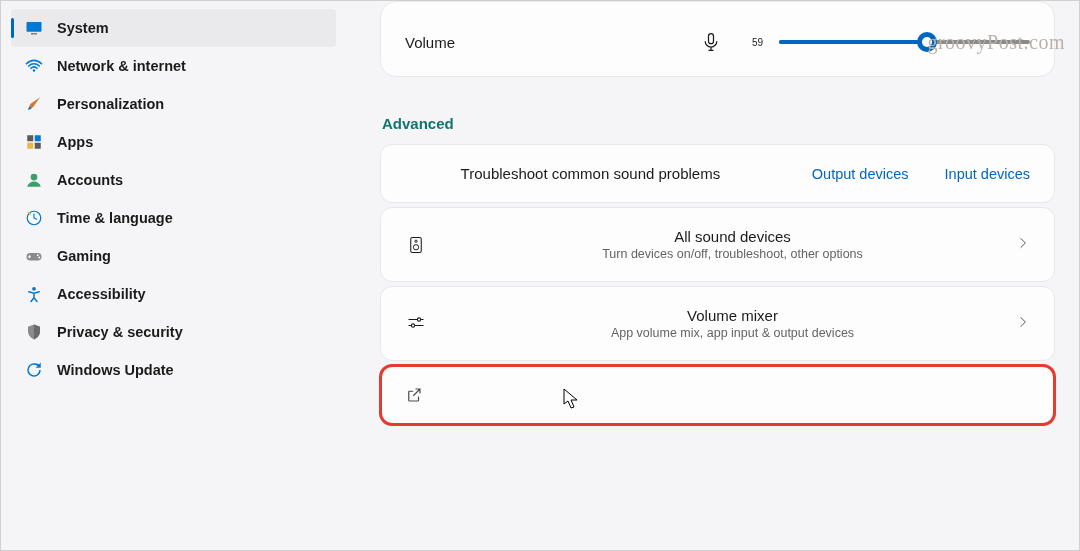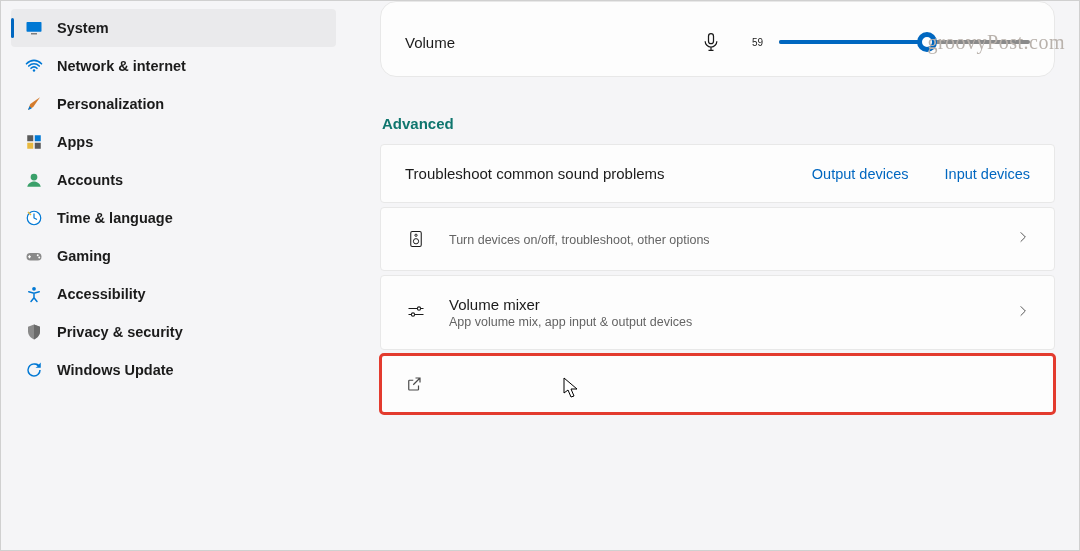--- a/index.html
+++ b/index.html
@@ -16,21 +16,21 @@
     .card-top .cut { height: 8px; text-align: center; font-size: 15px; font-weight: 600; color: #333; overflow: hidden; }
     .volume-row { display: flex; align-items: center; gap: 16px; padding: 22px 0 4px; }
     .volume-label { font-size: 15px; color: #1b1b1b; flex: 0 0 auto; width: 280px; }
     .mic-icon { width: 20px; height: 20px; display: inline-flex; align-items: center; justify-content: center; }
     .volume-value { font-size: 10px; color: #1b1b1b; width: 26px; text-align: right; }
     .slider-wrap { flex: 1; display: flex; align-items: center; position: relative; height: 20px; }
     .slider-track { position: absolute; left: 0; right: 0; height: 4px; background: #8a8a8a; border-radius: 2px; }
     .slider-fill { position: absolute; left: 0; height: 4px; background: #0067c0; border-radius: 2px; width: 59%; }
     .slider-thumb { position: absolute; left: 59%; transform: translateX(-50%); width: 20px; height: 20px; border-radius: 50%; background: #fff; border: 5px solid #0067c0; }
     .section-title { font-size: 15px; font-weight: 600; color: #0f766e; margin: 38px 0 12px 2px; }
-    .row { background: #fdfdfd; border: 1px solid #e8e8e8; border-radius: 4px; padding: 20px 24px; margin-bottom: 4px; display: flex; align-items: center; cursor: pointer; }
+    .row { background: #fdfdfd; border: 1px solid #e8e8e8; border-radius: 12px; padding: 20px 24px; margin-bottom: 4px; display: flex; align-items: center; cursor: pointer; text-align: center; }
     .row-icon { width: 22px; height: 22px; display: inline-flex; align-items: center; justify-content: center; margin-right: 22px; flex-shrink: 0; }
     .row-text { flex: 1; }
     .row-title { font-size: 15px; color: #1b1b1b; }
     .row-sub { font-size: 12.5px; color: #646464; margin-top: 2px; }
     .row-chevron { color: #555; font-size: 16px; }
     .troubleshoot { display: flex; align-items: center; }
     .troubleshoot .row-title { flex: 1; }
     .link-btn { color: #0067c0; font-size: 14.5px; cursor: pointer; margin-left: 36px; }
     .highlight { outline: 3px solid #e33b2e; outline-offset: -2px; }
     .cursor-svg { position: absolute; pointer-events: none; z-index: 99; }
@@ -170,20 +170,21 @@
 
     <div class="row">
       <span class="row-icon">
         <svg viewBox="0 0 24 24" width="18" height="22">
             <rect x="5" y="2" width="14" height="20" rx="2" fill="none" stroke="#1b1b1b" stroke-width="1.4"></rect>
             <circle cx="12" cy="7" r="1.5" fill="none" stroke="#1b1b1b" stroke-width="1.3"></circle>
             <circle cx="12" cy="15" r="3.5" fill="none" stroke="#1b1b1b" stroke-width="1.3"></circle>
           </svg>
       </span>
       <div class="row-text">
+        <div class="row-title">All sound devices</div>
         <div class="row-sub">Turn devices on/off, troubleshoot, other options</div>
       </div>
       <span class="row-chevron">
         <svg viewBox="0 0 24 24" width="14" height="14">
             <path d="M8 4l8 8-8 8" stroke="#4a4a4a" stroke-width="1.6" fill="none"></path>
           </svg>
       </span>
     </div>
 
     <div class="row">

